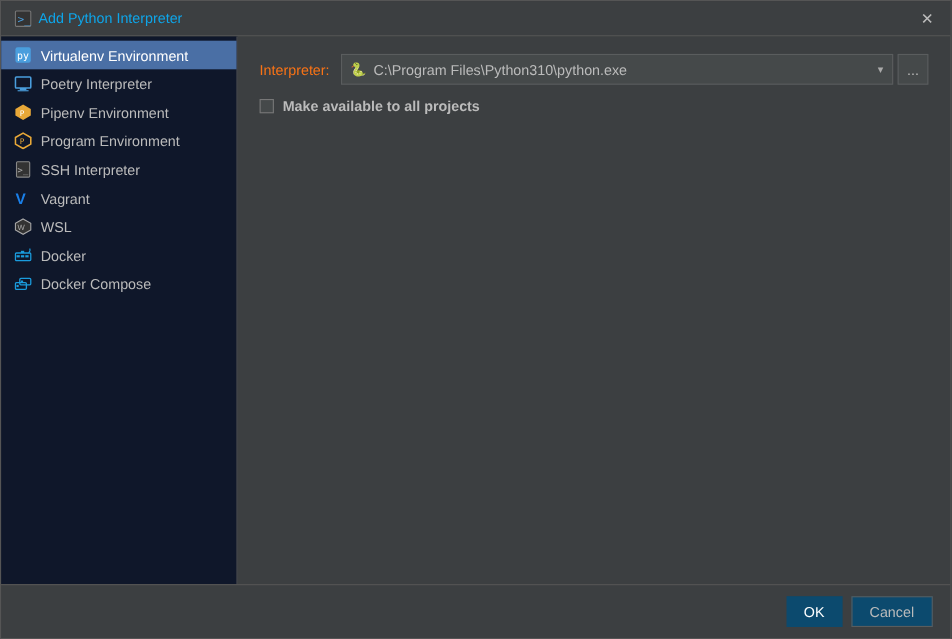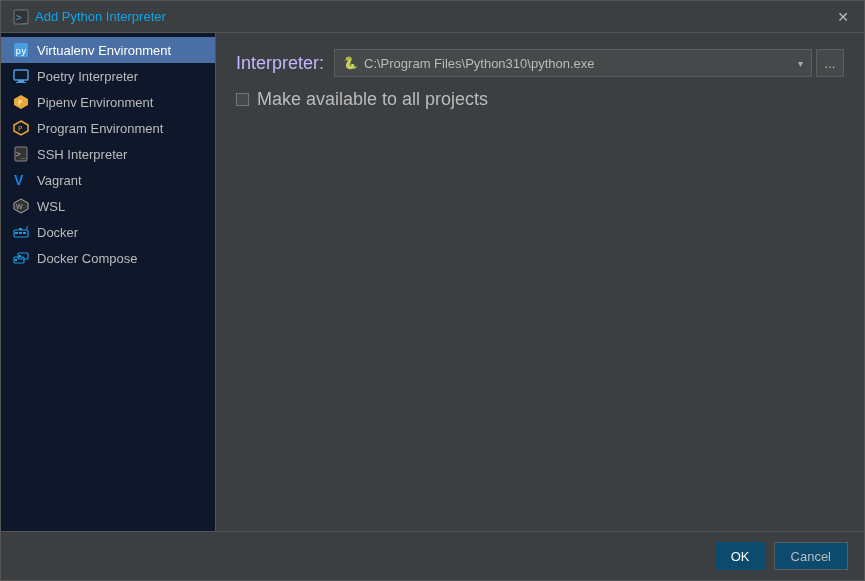--- a/index.html
+++ b/index.html
@@ -100,22 +100,22 @@
       display: flex;
       flex-direction: column;
       gap: 12px;
     }
     .interpreter-row {
       display: flex;
       align-items: center;
       gap: 10px;
     }
     .interpreter-label {
-      color: #c4b5fd;
-      font-size: 18px;
+      color: #f97316;
+      font-size: 13px;
       white-space: nowrap;
     }
     .interpreter-select-wrapper {
       flex: 1;
       display: flex;
       align-items: center;
       gap: 4px;
     }
     .interpreter-select {
       flex: 1;
@@ -164,21 +164,22 @@
       width: 13px;
       height: 13px;
       background: #45494a;
       border: 1px solid #777;
       cursor: pointer;
       appearance: none;
       -webkit-appearance: none;
     }
     .checkbox-label {
       color: #bbb;
-      font-size: 18px;
+      font-size: 13px;
+      font-weight: bold;
     }
     .footer {
       display: flex;
       justify-content: flex-end;
       align-items: center;
       padding: 10px 16px;
       gap: 8px;
       border-top: 1px solid #555;
     }
     .btn {

